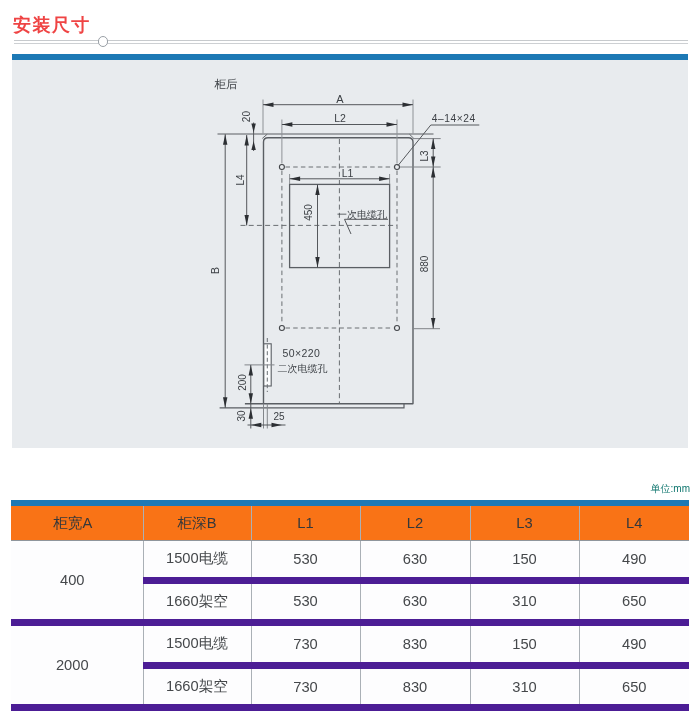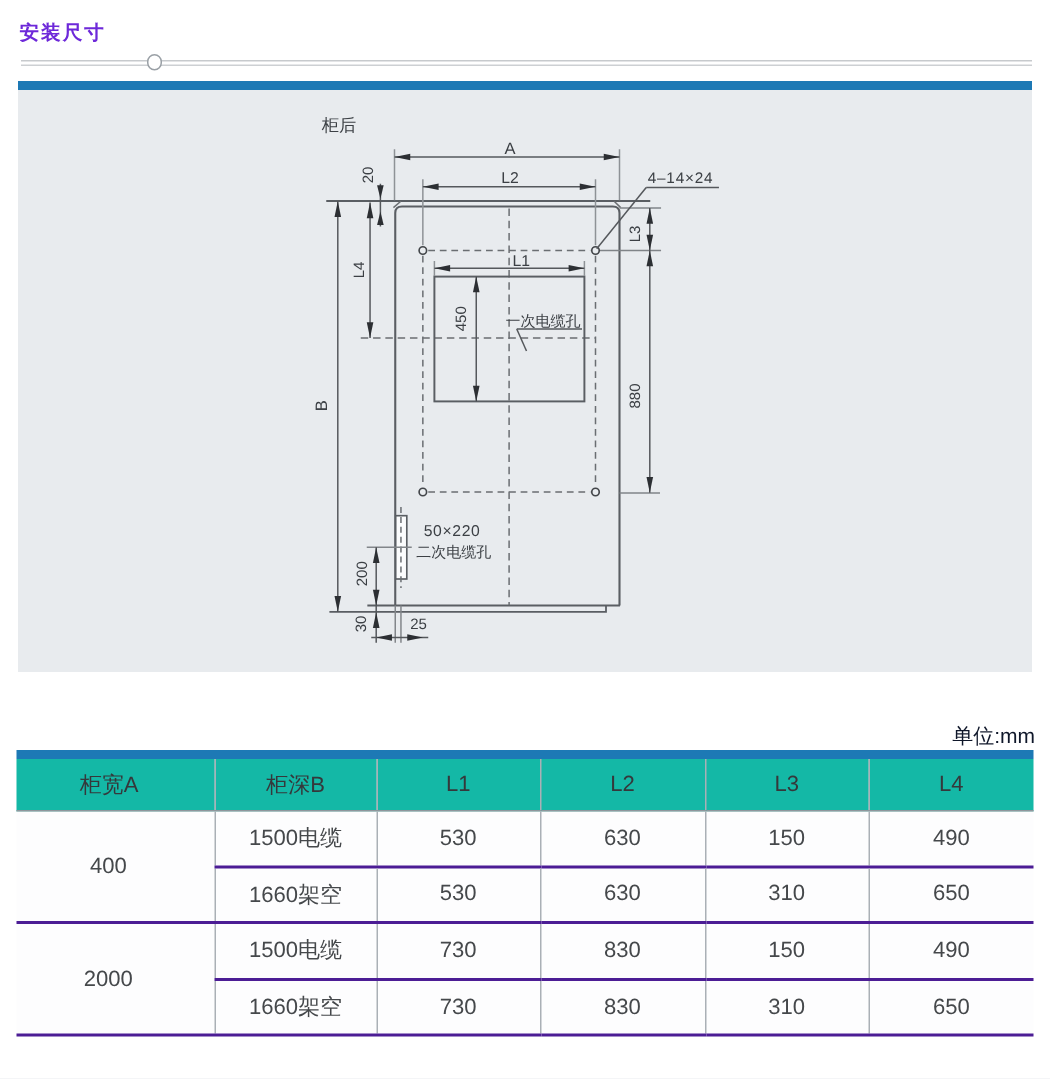--- a/index.html
+++ b/index.html
@@ -1,29 +1,29 @@
 <!DOCTYPE html>
 <html><head>
 <meta charset="utf-8">
 <style>
   html,body { margin:0; padding:0; }
   body { width:700px; height:719px; background:#ffffff; font-family:"Liberation Sans",sans-serif; position:relative; overflow:hidden; }
-  .title { position:absolute; left:13px; top:13px; font-size:13px; font-weight:bold; color:#6d28d9; letter-spacing:1.4px; }
+  .title { position:absolute; left:13px; top:13px; font-size:18px; font-weight:bold; color:#ef4444; letter-spacing:1.4px; }
   .rule1 { position:absolute; left:14px; top:40px; width:674px; height:1px; background:#c7cacd; }
   .rule2 { position:absolute; left:14px; top:43px; width:674px; height:1px; background:#cdd0d3; }
   .knob { position:absolute; left:97.5px; top:36px; width:8.5px; height:8.5px; border-radius:50%; background:#fff; border:1.4px solid #9aa0a6; }
   .bluebar { position:absolute; left:12px; top:54px; width:676px; height:6px; background:#1d79b5; }
   .draw { position:absolute; left:12px; top:60px; width:676px; height:388px; background:#e8ebee; }
   svg.plan { position:absolute; left:0; top:0; }
-  .unit { position:absolute; right:10px; top:482px; font-size:14px; color:#0f172a; }
+  .unit { position:absolute; right:10px; top:482px; font-size:10px; color:#0f766e; }
   .tbar { position:absolute; left:11px; top:500px; width:678px; height:6px; background:#1d79b5; }
   table.spec { position:absolute; left:11px; top:506px; width:678px; border-collapse:collapse; table-layout:fixed; font-size:14.7px; color:#45484b; }
   table.spec td { text-align:center; vertical-align:middle; padding:0; }
-  .hrow td { color:#35383b; background:#14b8a6; height:34px; border-bottom:1px solid #8f969c;margin-top:12px; }
-  .drow td { background:#fdfdfe; height:35.6px; border-bottom:2px solid #4c1d95; }
+  .hrow td { color:#35383b; background:#f97316; height:34px; border-bottom:1px solid #8f969c;margin-top:12px; }
+  .drow td { background:#fdfdfe; height:35.6px; border-bottom:7px solid #4c1d95; }
   .vb { border-left:1px solid #aab0b6; }
 </style>
 </head>
 <body>
 <div class="title">安装尺寸</div>
 <div class="rule1"></div>
 <div class="rule2"></div>
 <div class="knob"></div>
 <div class="bluebar"></div>
 <div class="draw"></div>

